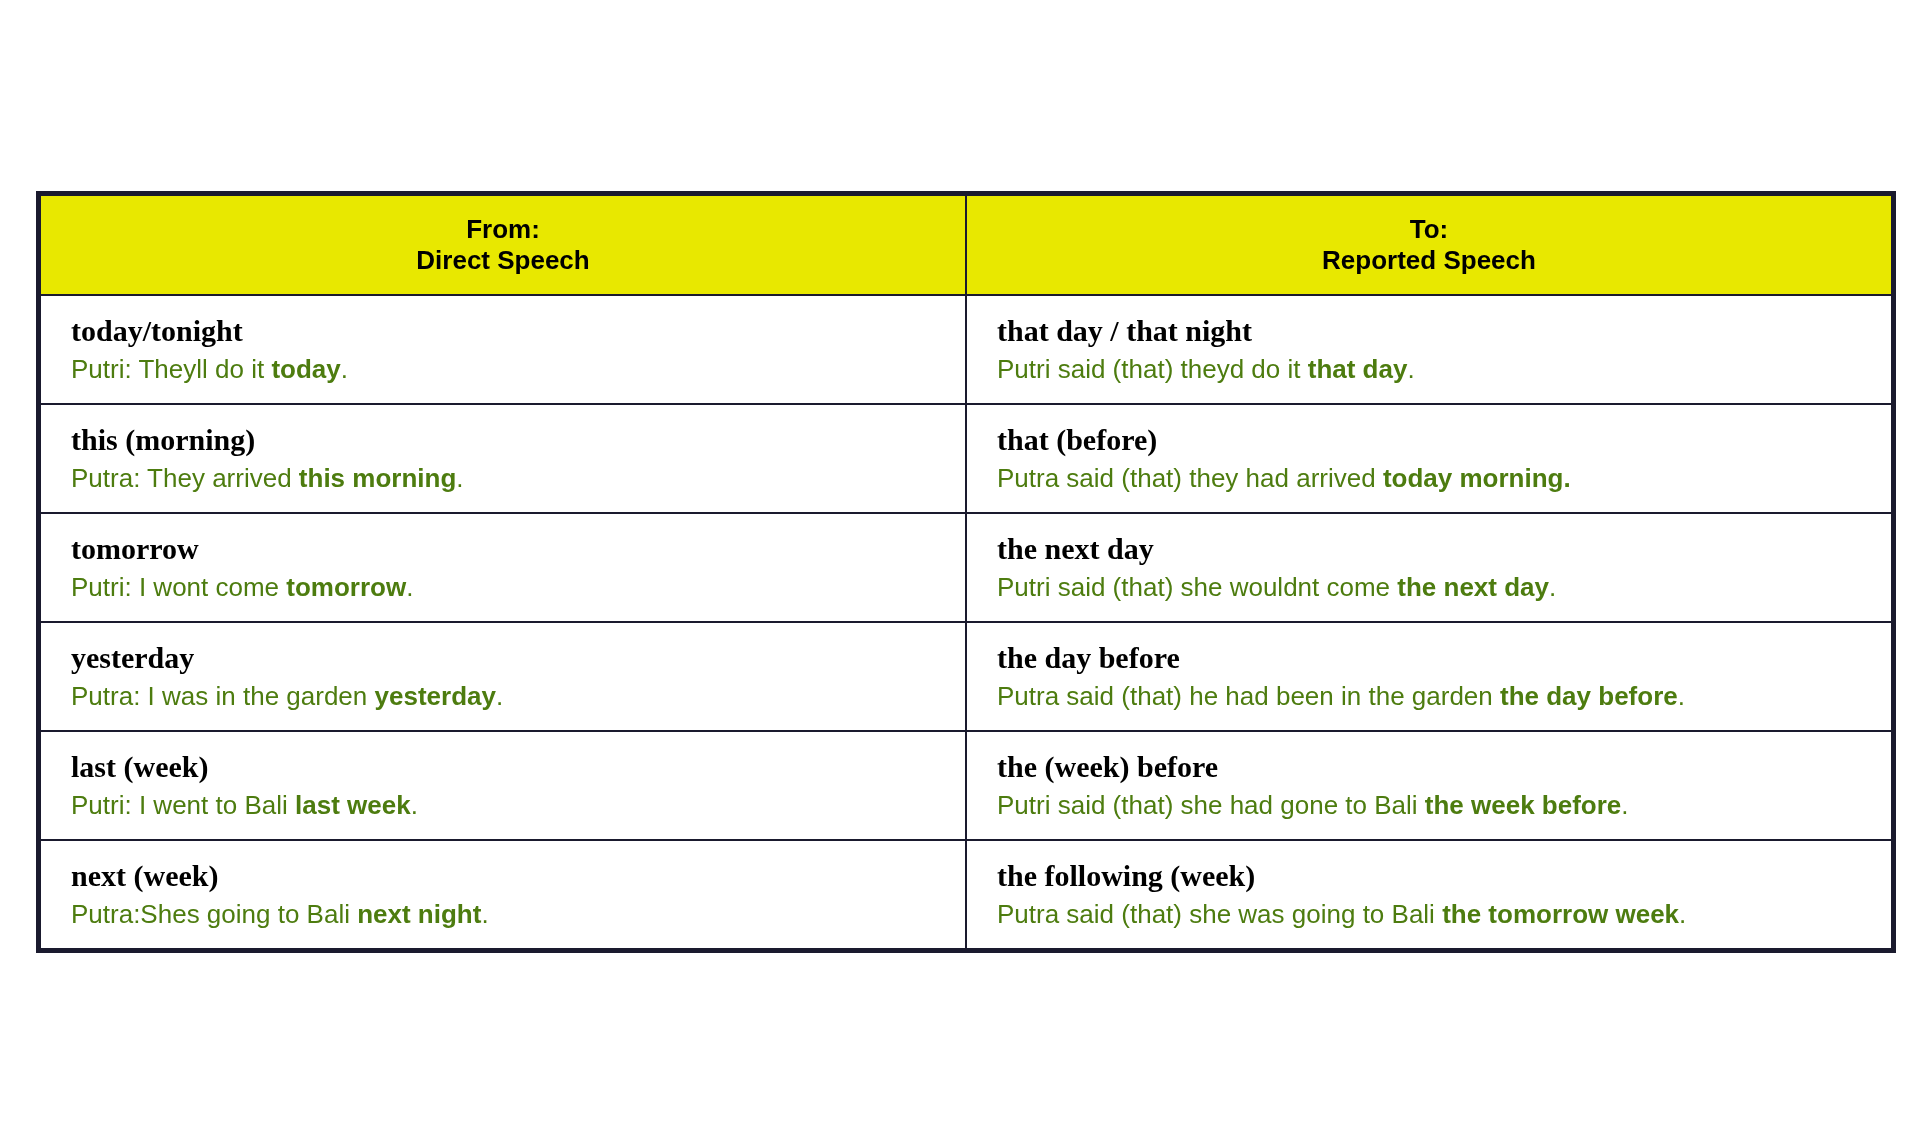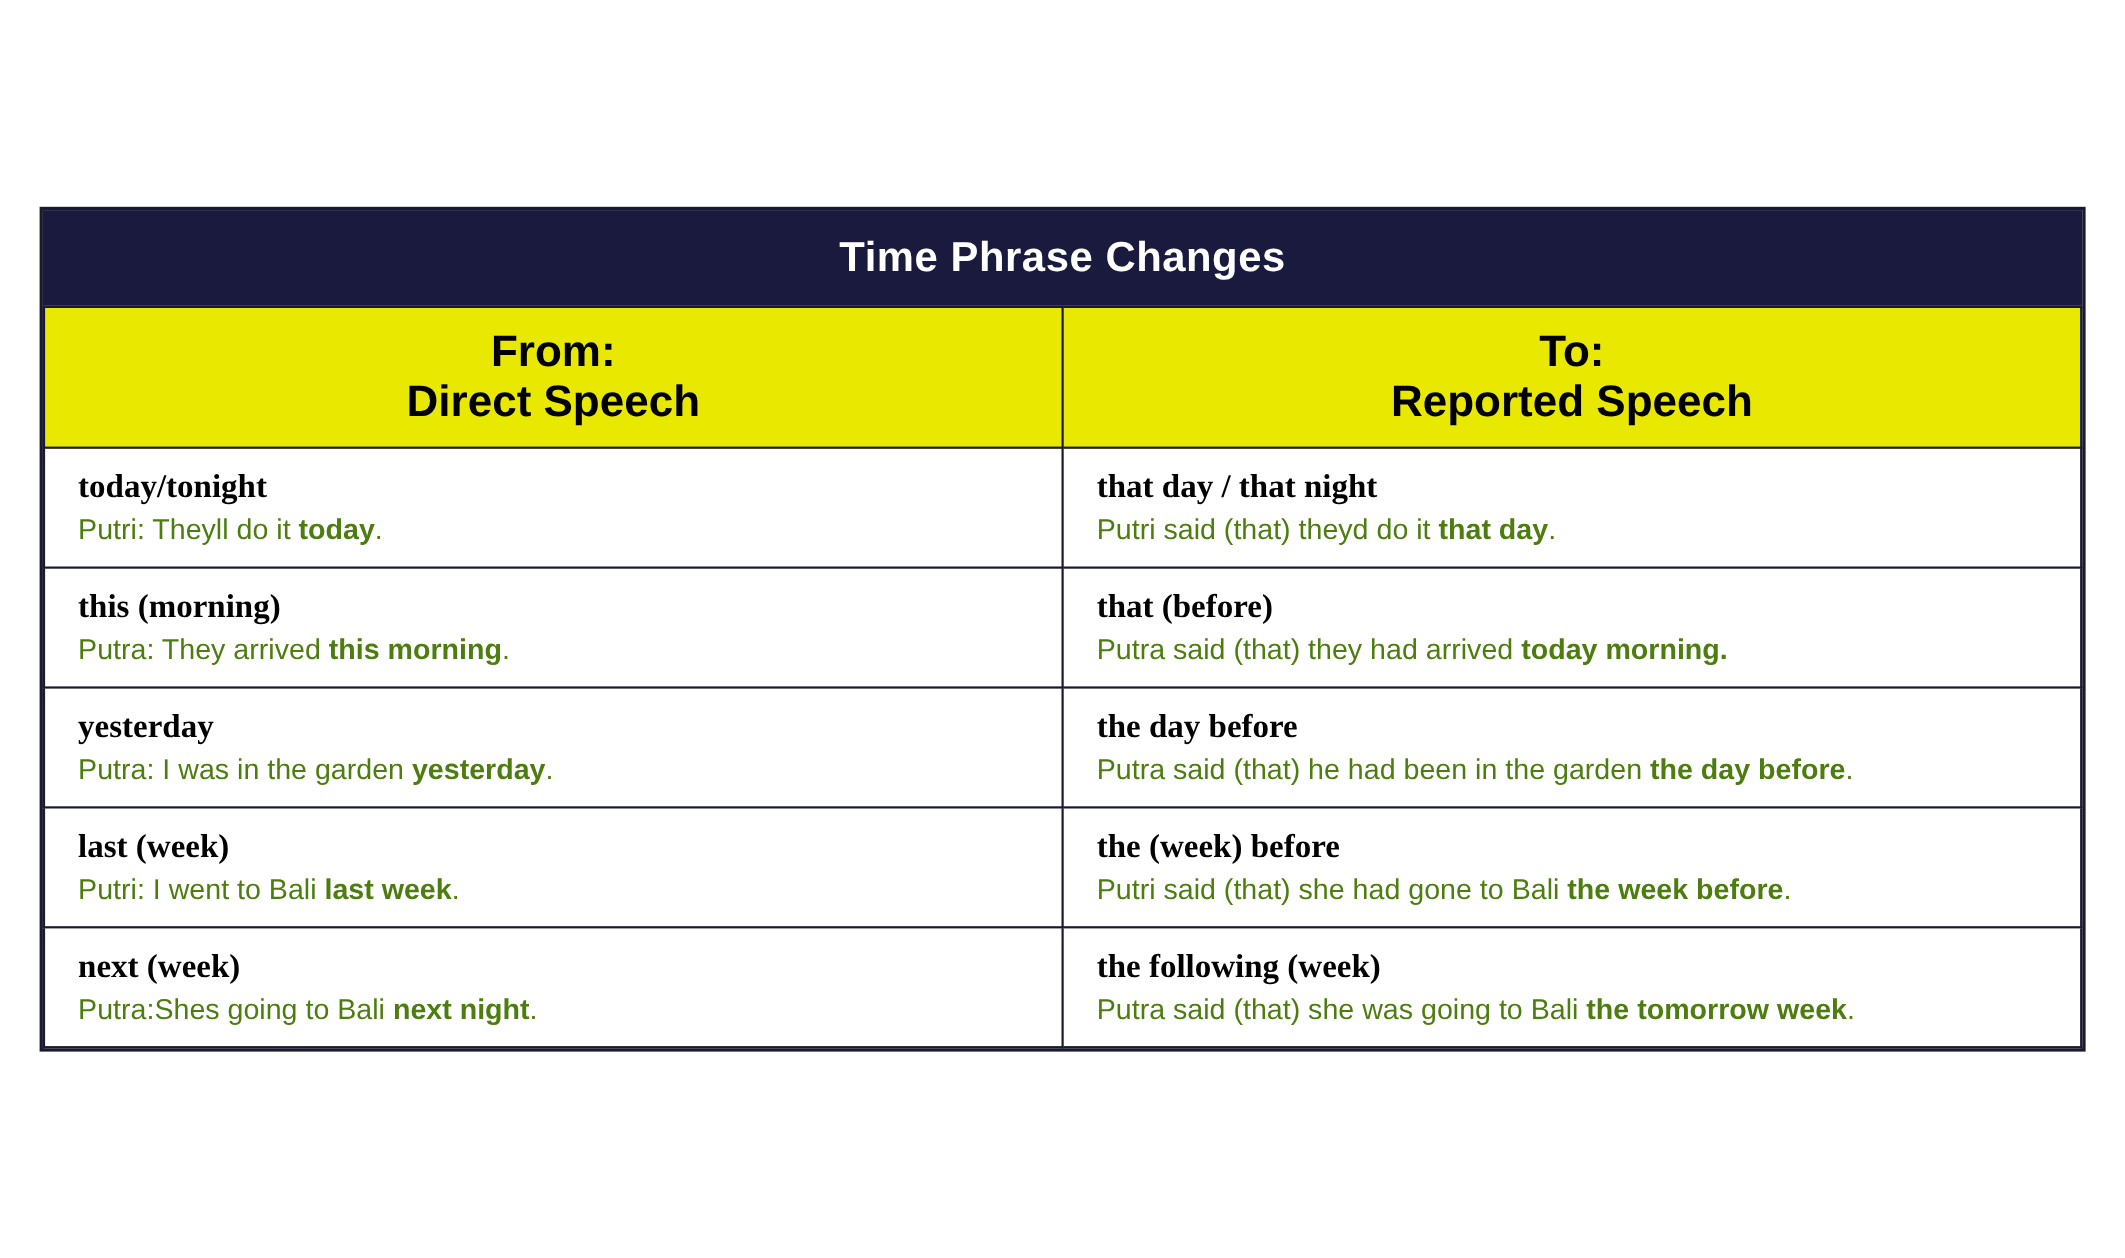--- a/index.html
+++ b/index.html
@@ -35,21 +35,21 @@
     }
 
     .main-table {
       width: 100%;
       border-collapse: collapse;
     }
 
     .header-row th {
       background-color: #e8e800;
       color: #000000;
-      font-size: 40px;
+      font-size: 26px;
       font-weight: bold;
       text-align: center;
       padding: 18px 30px;
       border: 2px solid #1a1a2e;
       width: 50%;
     }
 
     .main-table td {
       vertical-align: top;
       padding: 18px 30px;
@@ -68,21 +68,20 @@
 
     .example-text {
       font-size: 26px;
       color: #4d7c0f;
     }
   </style>
 </head>
 <body>
 
 <div class="table-wrapper">
-  <div class="table-title">Time Phrase Changes</div>
   <table class="main-table">
     <thead>
       <tr class="header-row">
         <th>
           <span>From:</span><br>
           <span>Direct Speech</span>
         </th>
         <th>
           <span>To:</span><br>
           <span>Reported Speech</span>
@@ -92,20 +91,24 @@
     <tbody id="table-body">
     <tr>
           <td><span class="phrase-title">today/tonight</span><span class="example-text">Putri: Theyll do it  <strong>today</strong>.</span></td>
           <td><span class="phrase-title">that day / that night</span><span class="example-text">Putri said (that) theyd do it  <strong>that day</strong>.</span></td>
         </tr>
         <tr>
           <td><span class="phrase-title">this (morning)</span><span class="example-text">Putra: They arrived   <strong>this morning</strong>.</span></td>
           <td><span class="phrase-title">that (before)</span><span class="example-text">Putra said (that) they had arrived <strong>today morning.</strong></span></td>
         </tr>
         <tr>
+          <td><span class="phrase-title">tomorrow</span><span class="example-text">Putri: I wont come   <strong>tomorrow</strong>.</span></td>
+          <td><span class="phrase-title">the next day</span><span class="example-text">Putri said (that) she wouldnt come  <strong>the next day</strong>.</span></td>
+        </tr>
+        <tr>
           <td><span class="phrase-title">yesterday</span><span class="example-text">Putra: I was in the garden   <strong>yesterday</strong>.</span></td>
           <td><span class="phrase-title">the day before</span><span class="example-text">Putra said (that) he had been in the garden <strong>the day before</strong>.</span></td>
         </tr>
         <tr>
           <td><span class="phrase-title">last (week)</span><span class="example-text">Putri: I went to Bali   <strong>last week</strong>.</span></td>
           <td><span class="phrase-title">the (week) before</span><span class="example-text">Putri said (that) she had gone to Bali <strong>the week before</strong>.</span></td>
         </tr>
         <tr>
           <td><span class="phrase-title">next (week)</span><span class="example-text">Putra:Shes going to Bali   <strong>next night</strong>.</span></td>
           <td><span class="phrase-title">the following (week)</span><span class="example-text">Putra said (that) she was going to Bali <strong>the tomorrow week</strong>.</span></td>

